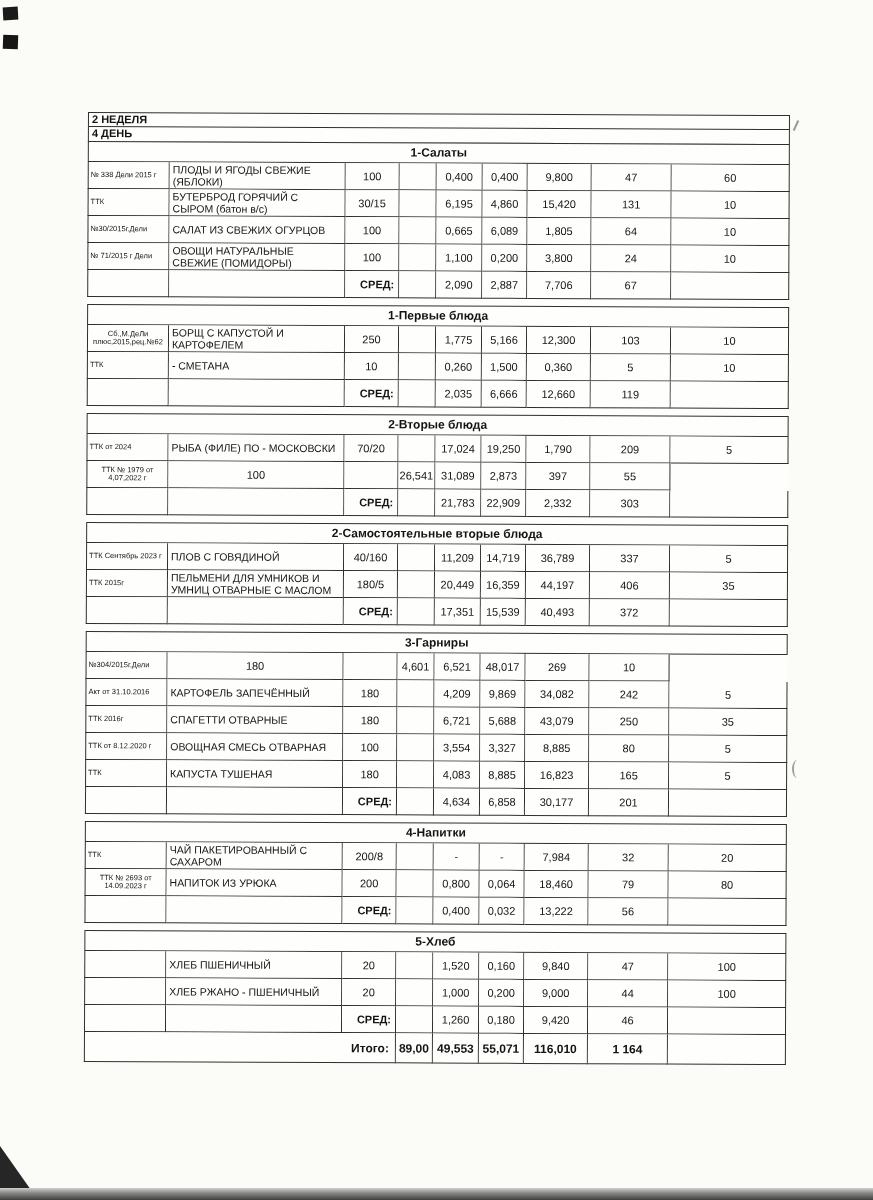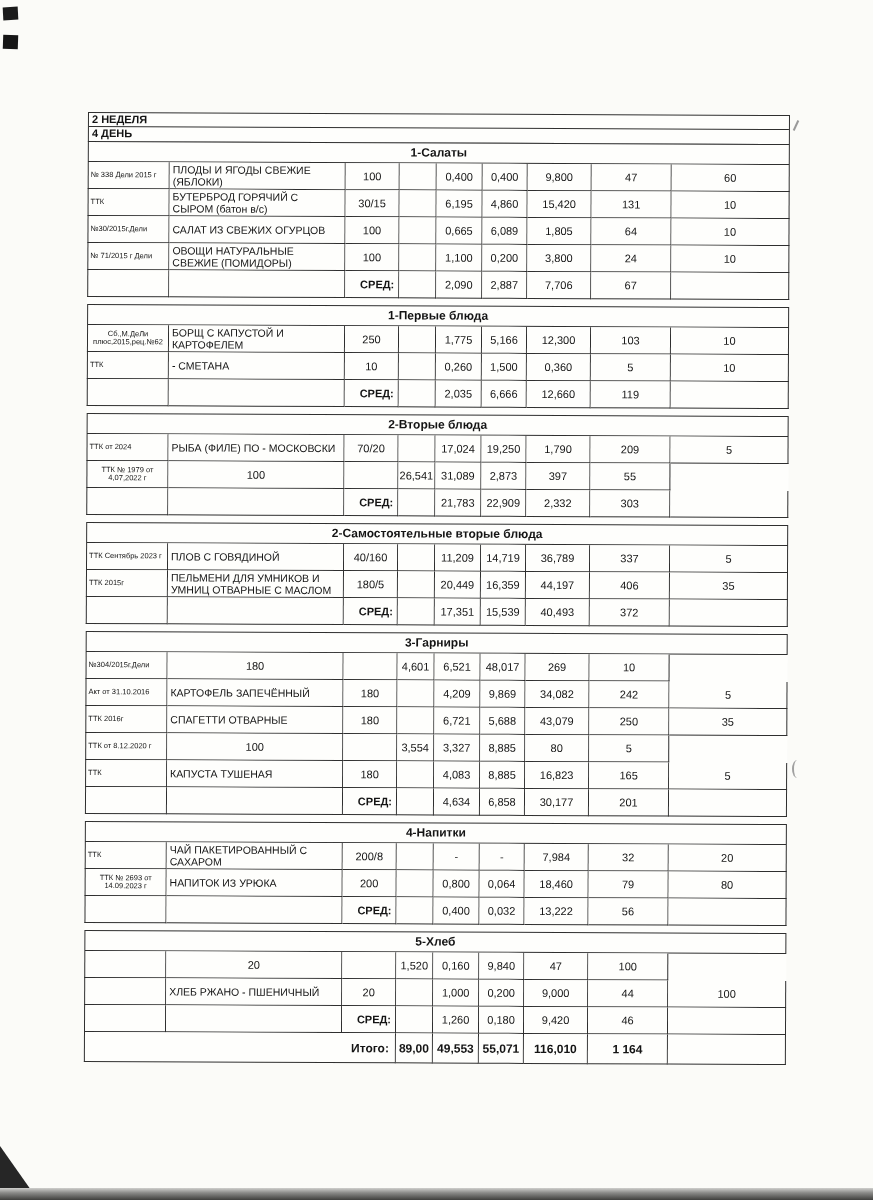--- a/index.html
+++ b/index.html
@@ -281,20 +281,21 @@
           <div class="cell">180</div>
           <div class="cell"></div>
           <div class="cell">6,721</div>
           <div class="cell">5,688</div>
           <div class="cell">43,079</div>
           <div class="cell">250</div>
           <div class="cell">35</div>
         </div>
         <div class="row">
           <div class="cell c-ref">ТТК от 8.12.2020 г</div>
+          <div class="cell c-name">ОВОЩНАЯ СМЕСЬ ОТВАРНАЯ</div>
           <div class="cell">100</div>
           <div class="cell"></div>
           <div class="cell">3,554</div>
           <div class="cell">3,327</div>
           <div class="cell">8,885</div>
           <div class="cell">80</div>
           <div class="cell">5</div>
         </div>
         <div class="row">
           <div class="cell c-ref">ТТК</div>
@@ -354,20 +355,21 @@
           <div class="cell">13,222</div>
           <div class="cell">56</div>
           <div class="cell"></div>
         </div>
       </div>
       <div class="gap"></div>
       <div class="band">5-Хлеб</div>
       <div>
         <div class="row">
           <div class="cell c-ref"></div>
+          <div class="cell c-name">ХЛЕБ ПШЕНИЧНЫЙ</div>
           <div class="cell">20</div>
           <div class="cell"></div>
           <div class="cell">1,520</div>
           <div class="cell">0,160</div>
           <div class="cell">9,840</div>
           <div class="cell">47</div>
           <div class="cell">100</div>
         </div>
         <div class="row">
           <div class="cell c-ref"></div>

